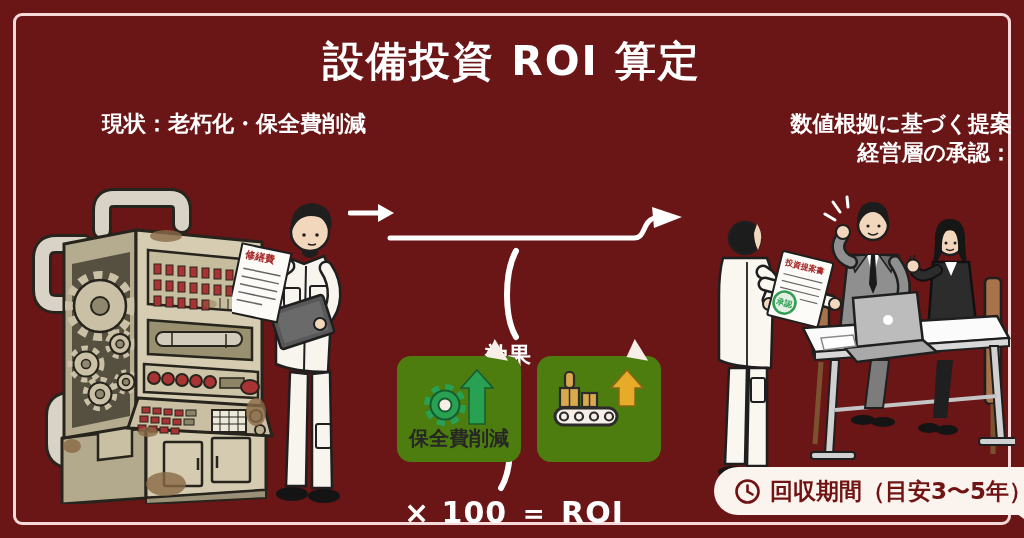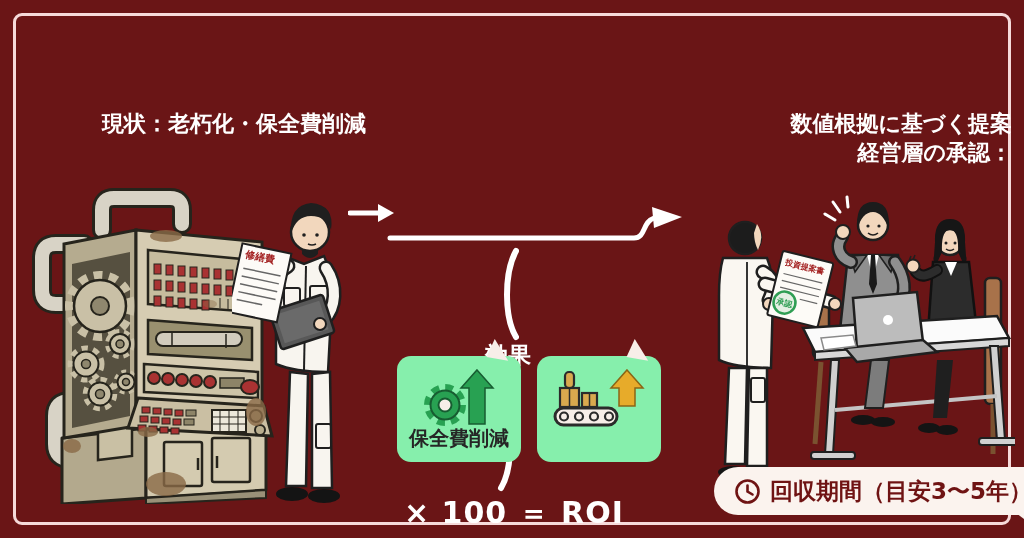--- a/index.html
+++ b/index.html
@@ -11,21 +11,21 @@
          font-size:41px;font-weight:bold;letter-spacing:2px;}
   .caption{position:absolute;color:#ffffff;font-size:22px;font-weight:bold;line-height:1.3;text-align:right;}
   .caption-left{top:110px;left:22px;width:344px;}
   .caption-right{top:110px;left:686px;width:326px;}
   .flow-label{position:absolute;left:404px;top:192px;color:#ffffff;font-size:25px;font-weight:bold;letter-spacing:1px;}
   .formula{position:absolute;left:392px;top:246px;display:flex;align-items:center;color:#ffffff;flex-direction:column;}
   .formula .stack{width:100px;text-align:center;font-weight:bold;}
   .formula .stack .num,.formula .stack .den{font-size:23px;line-height:1.2;}
   .formula .stack .op{font-size:25px;line-height:1.1;}
   .formula .mult{font-size:30px;font-weight:bold;margin-left:12px;letter-spacing:1px;white-space:nowrap;}
-  .bubble{position:absolute;width:124px;height:106px;background:#86efac;border-radius:14px;}
+  .bubble{position:absolute;width:124px;height:106px;background:#4d7c0f;border-radius:14px;}
   .bubble .tail{position:absolute;top:-16px;right:11px;width:0;height:0;
     border-left:5px solid transparent;border-right:17px solid transparent;
     border-bottom:19px solid #f7eee8;transform:rotate(10deg);}
   .bubble .icon-wrap{position:absolute;top:10px;left:0;width:100%;text-align:center;}
   .bubble .label{position:absolute;bottom:10px;left:0;width:100%;text-align:center;
     color:#262626;font-size:20px;font-weight:bold;}
   .pill{position:absolute;left:714px;top:467px;height:48px;padding:0 20px;background:#fbf3ee;
     border-radius:26px;display:inline-flex;align-items:center;gap:9px;color:#6f1313;
     font-size:23px;font-weight:bold;white-space:nowrap;}
   .pill .tail{position:absolute;right:16px;bottom:-11px;width:0;height:0;
@@ -33,20 +33,21 @@
     border-right:5px solid transparent;transform:rotate(-8deg);}
   svg{display:block;}
 </style>
 </head>
 <body>
 
 <div class="canvas">
 
   <div class="frame"></div>
 
+  <div class="title">設備投資 ROI 算定</div>
 
   <div class="caption caption-left">
     <div>現状：老朽化・保全費削減</div>
   </div>
 
   <div class="caption caption-right">
     <div>数値根拠に基づく提案</div>
     <div>経営層の承認：</div>
   </div>
 

